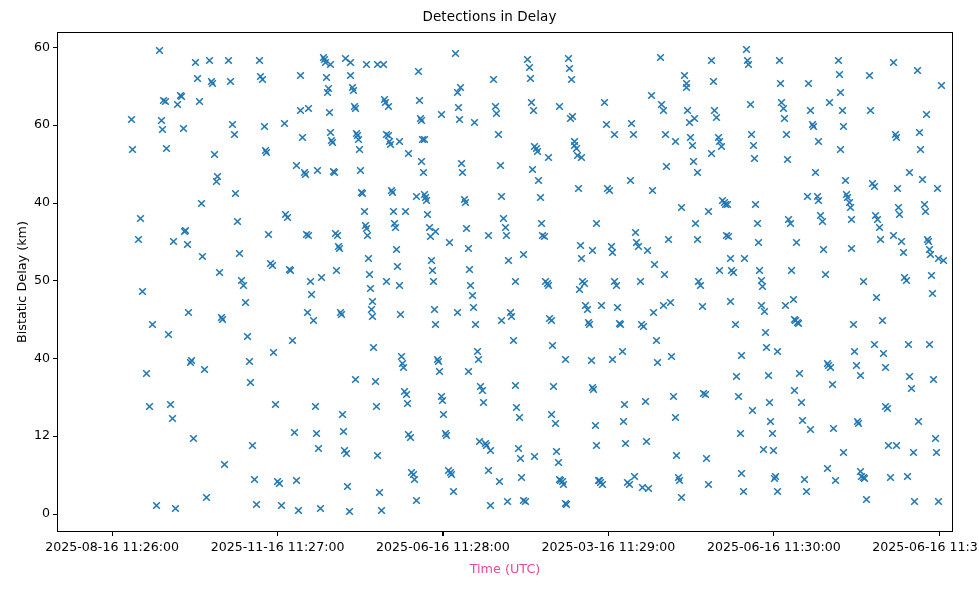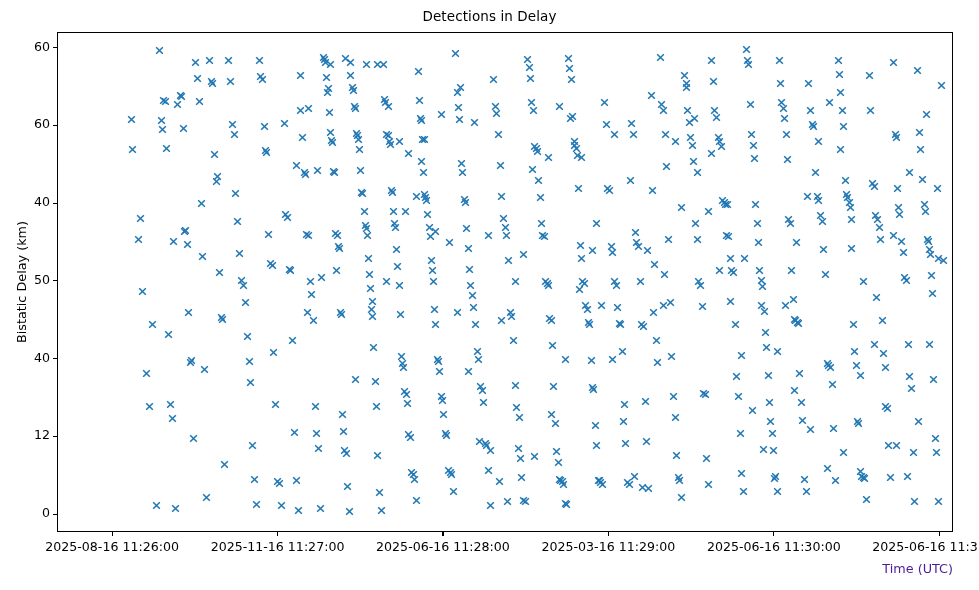--- a/index.html
+++ b/index.html
@@ -91,23 +91,23 @@
     color: #000000;
     white-space: nowrap;
     text-align: center;
     transform: translateX(-50%);
   }
   #xlabel {
     position: absolute;
     left: 57px;
     top: 561px;
     width: 896px;
-    text-align: right;
+    text-align: center;
     font-size: 12.8px;
-    color: #4c1d95;
+    color: #ec4899;
   }
   #ylabel {
     position: absolute;
     left: 0px;
     top: 0px;
     width: 500px;
     height: 18px;
     text-align: center;
     font-size: 12.8px;
     color: #000000;

